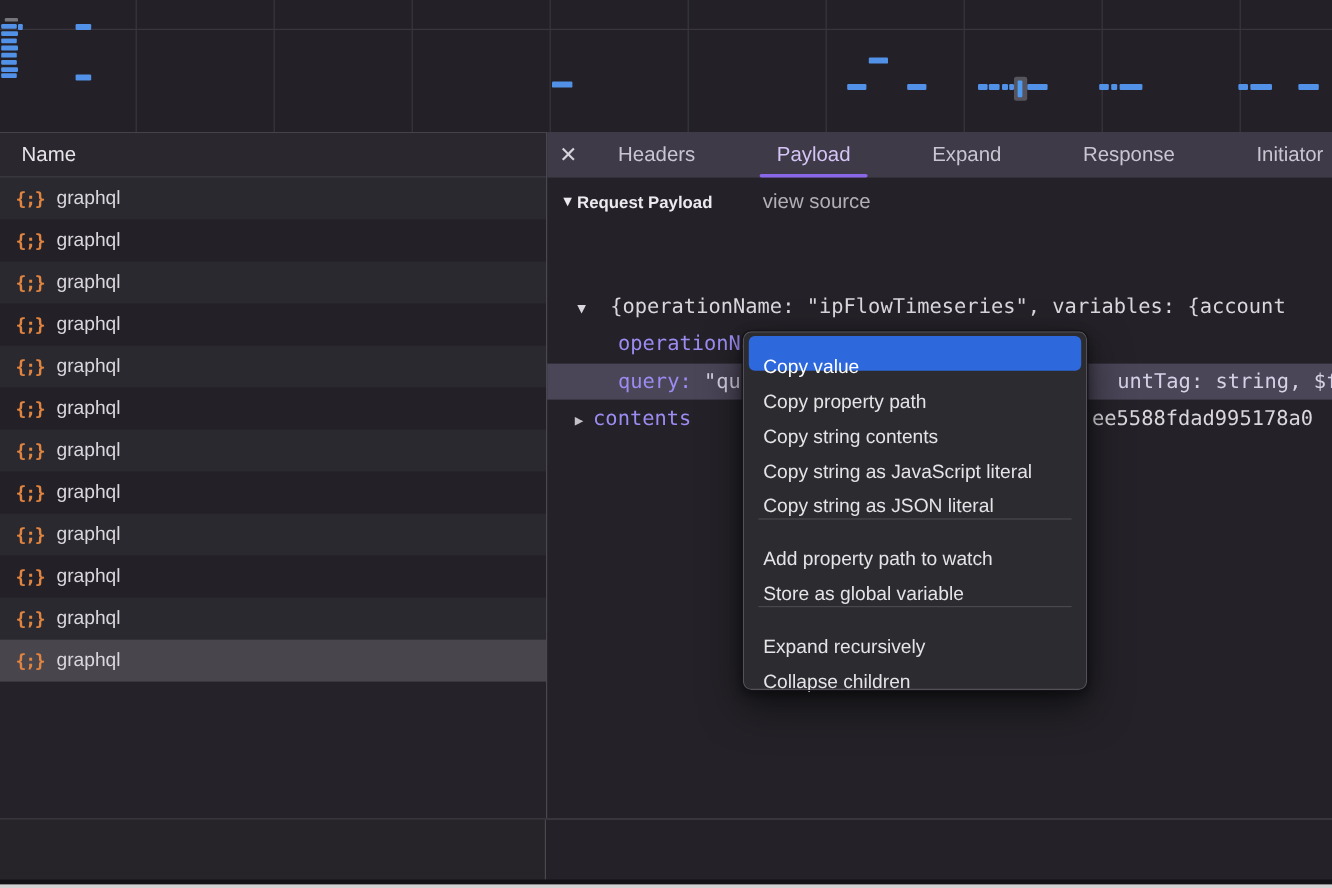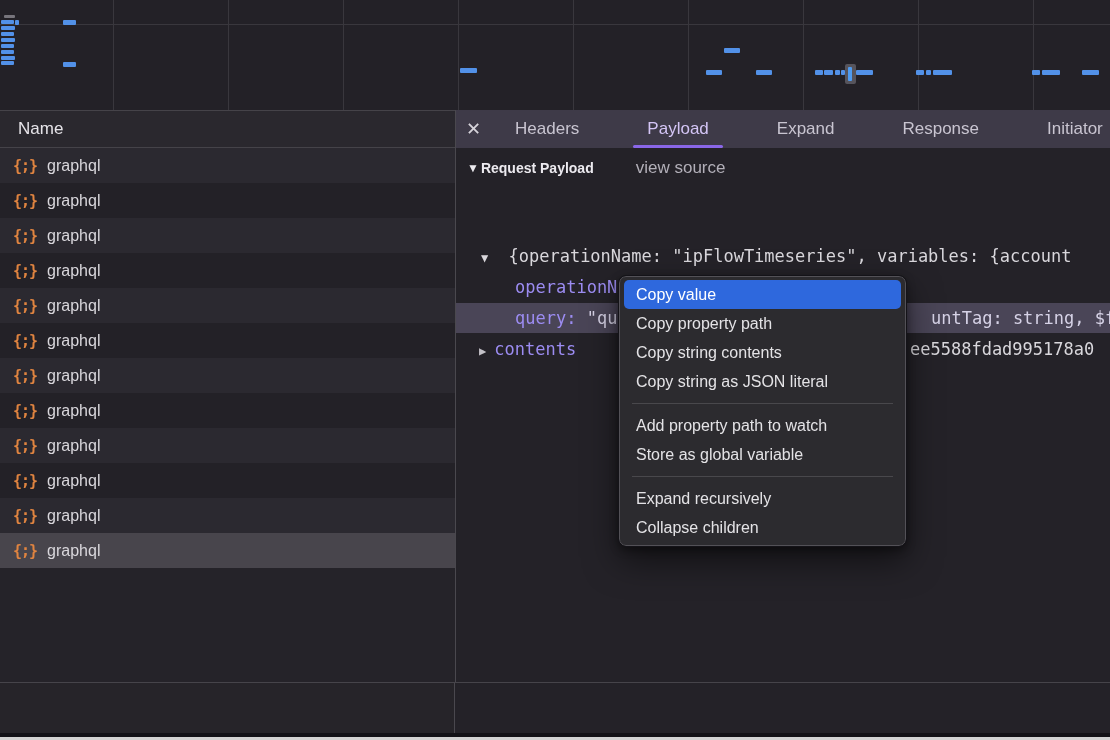--- a/index.html
+++ b/index.html
@@ -69,21 +69,21 @@
   .right-frag { position:absolute; top:0; height:30px; line-height:30px;margin-left:25px; }
   .row-query .right-frag { left:450px; color:#d6d2e6; }
   .row-vars  .right-frag { left:429px; color:#d9d7dc; }
 
   
   .context-menu { position:absolute; left:619px; top:276px; width:287px;
                   background:#2c2b2f; border:1px solid #535157; outline:1px solid #141318;
                   border-radius:7px; padding:3px 0;
                   box-shadow:0 14px 34px rgba(0,0,0,.55), 0 3px 10px rgba(0,0,0,.45);
                   font-size:16px; color:#e4e3e6; z-index:20; }
-  .menu-item { height:29px; line-height:29px; padding:0 12px; margin:0 4px;
+  .menu-item { height:29px; line-height:29px; padding:12px 12px; margin:0 4px;
                border-radius:5px; white-space:nowrap; cursor:default; }
   .menu-item.highlighted { background:#2e68dd; color:#ffffff; }
   .menu-sep { height:1px; background:#49484c; margin:7px 12px; }
 
   
   .bottom-strip { position:absolute; left:0; top:682px; width:1110px; height:51px;
                   border-top:1px solid #46444a; background:#242228; }
   .bottom-strip .left-part { position:absolute; left:0; top:0; width:455px; height:100%;
                   background:#262429; border-right:1px solid #4a484e; }
   .edge-black { position:absolute; left:0; top:733px; width:1110px; height:4px; background:#131217; }
@@ -226,20 +226,21 @@
 <div class="bottom-strip">
   <div class="left-part"></div>
 </div>
 <div class="edge-black"></div>
 <div class="edge-light"></div>
 
 <div class="context-menu">
     <div class="menu-item highlighted" style="background: rgb(46, 104, 221);">Copy value</div>
     <div class="menu-item">Copy property path</div>
     <div class="menu-item">Copy string contents</div>
+    <div class="menu-item">Copy string as JavaScript literal</div>
     <div class="menu-item">Copy string as JSON literal</div>
     <div class="menu-sep"></div>
     <div class="menu-item">Add property path to watch</div>
     <div class="menu-item">Store as global variable</div>
     <div class="menu-sep"></div>
     <div class="menu-item">Expand recursively</div>
     <div class="menu-item">Collapse children</div>
   </div>
 
 </body></html>

